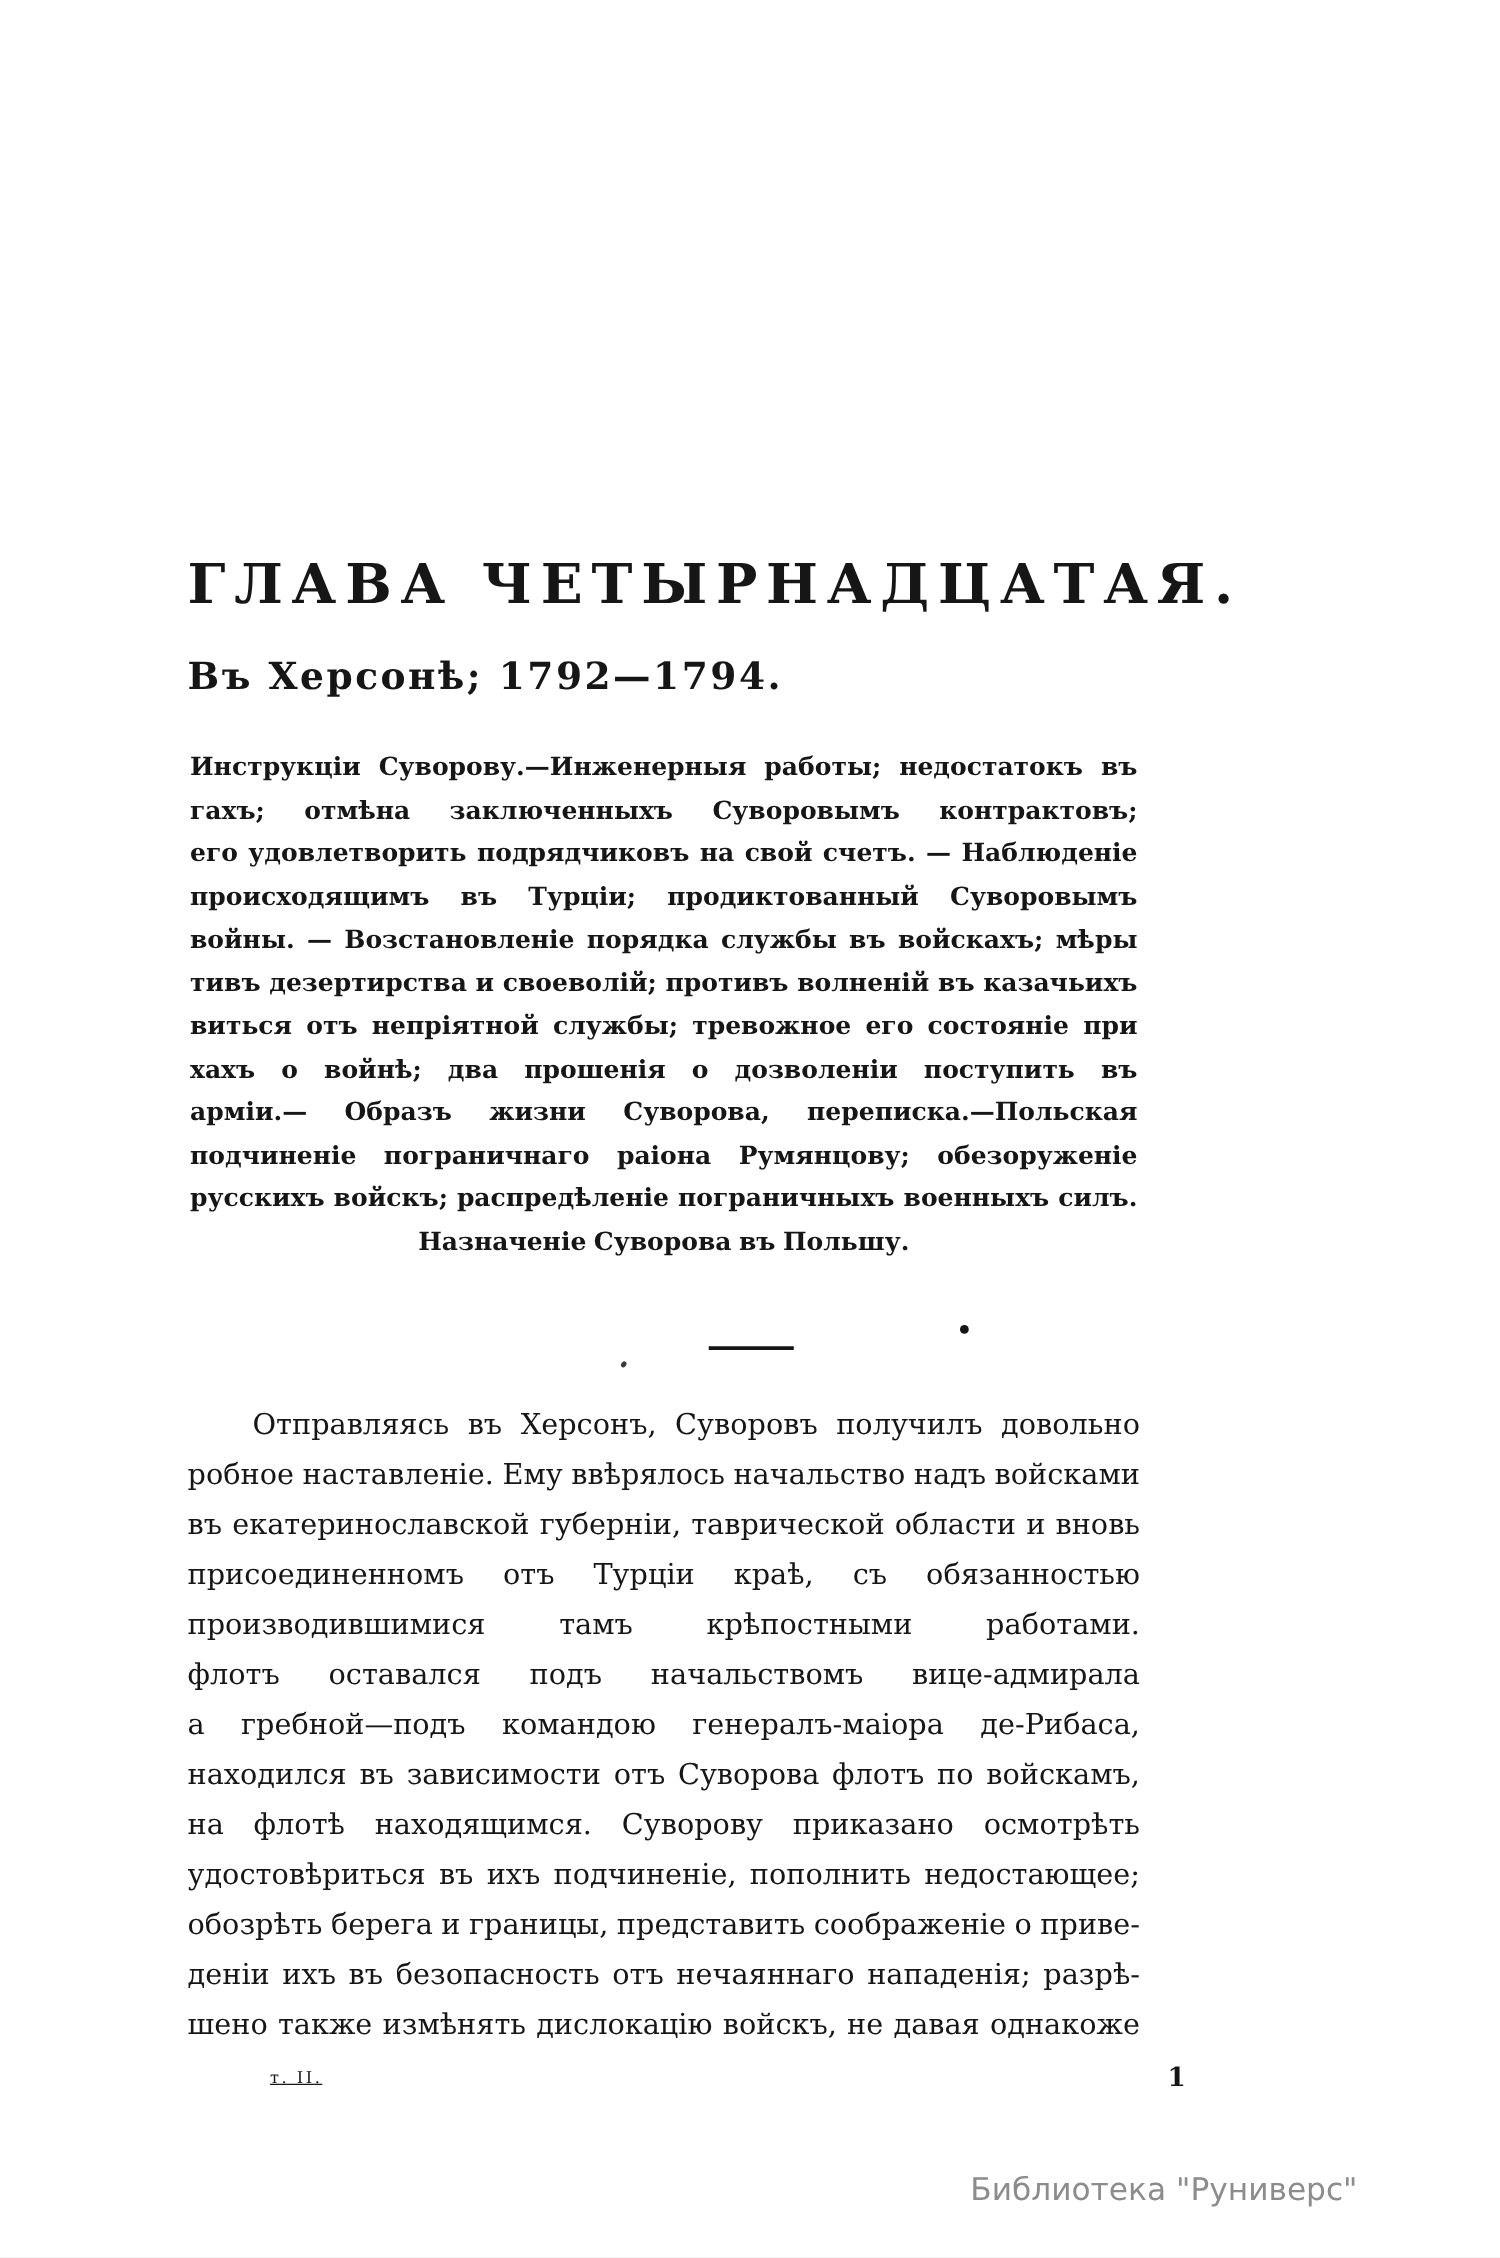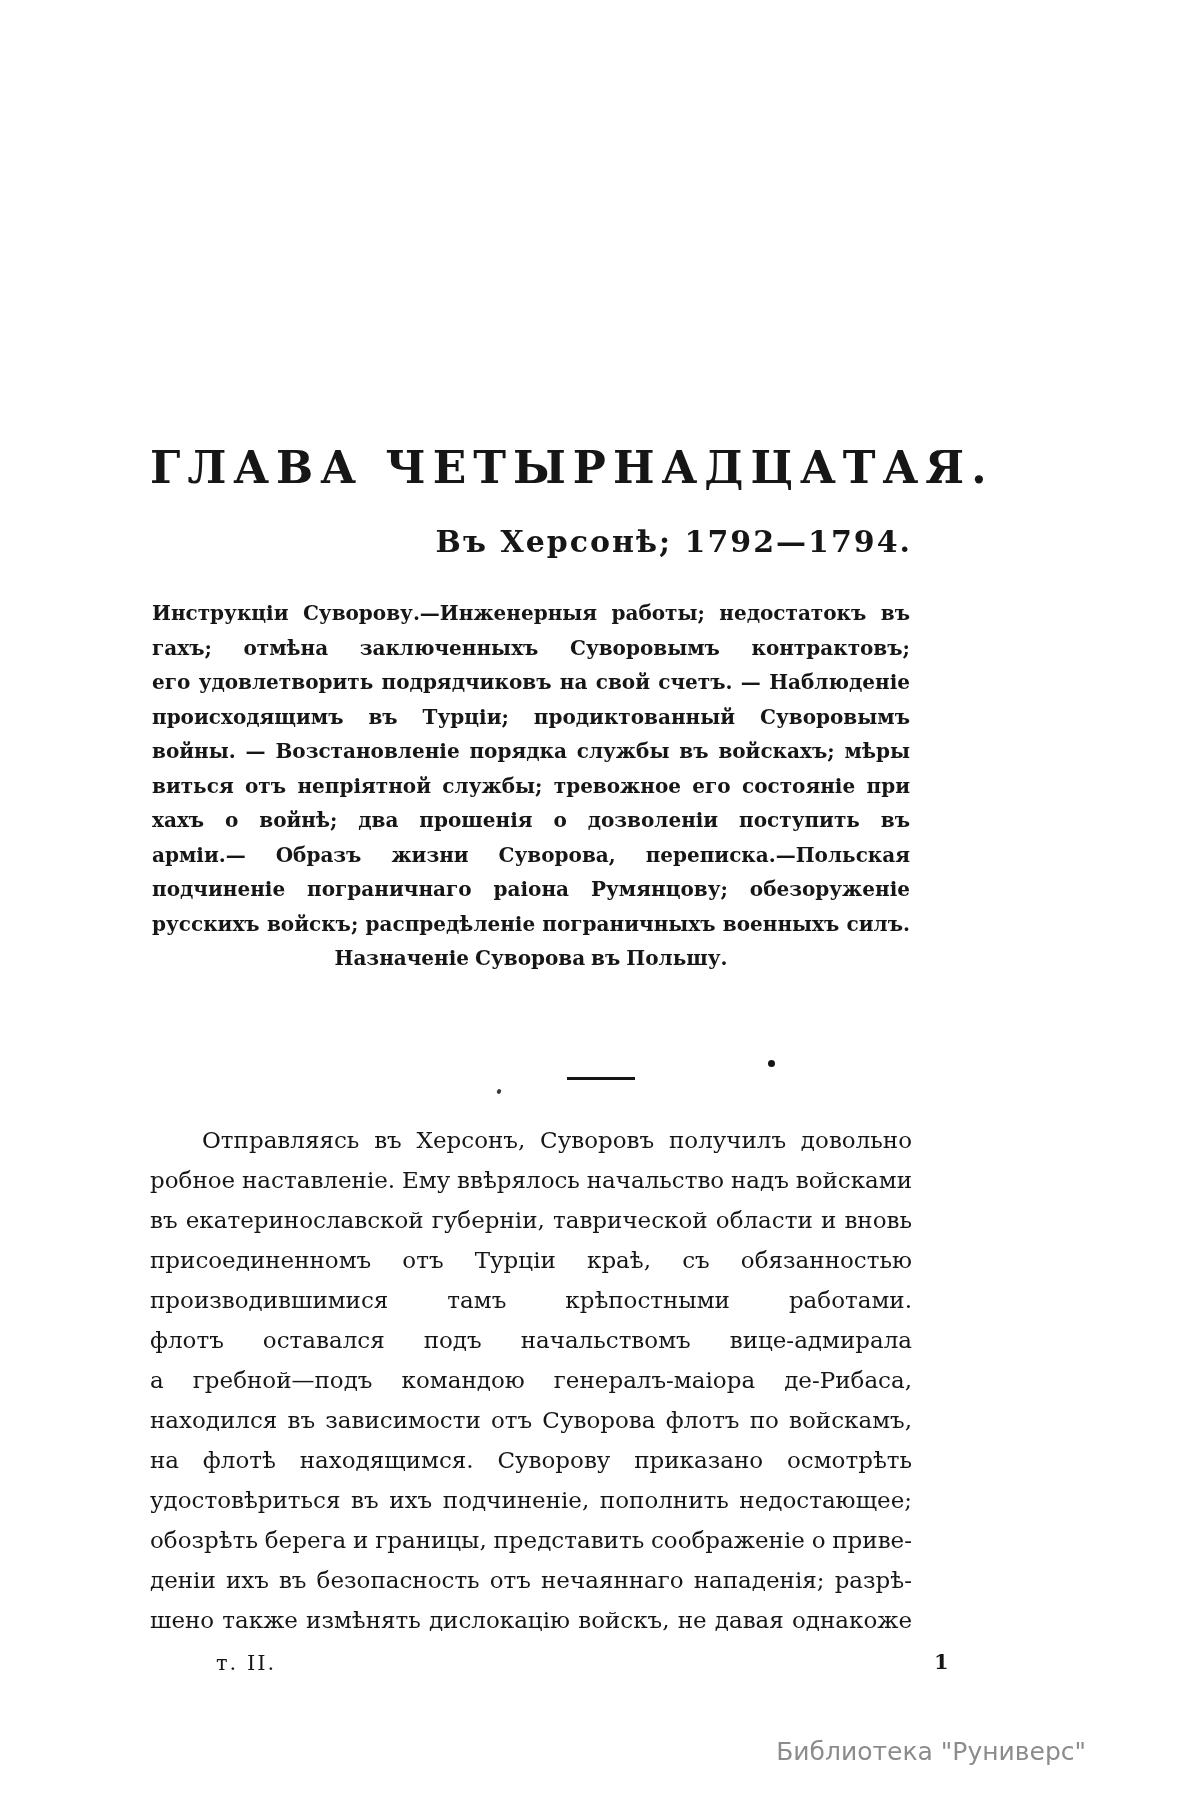--- a/index.html
+++ b/index.html
@@ -28,21 +28,21 @@
     font-weight: bold;
     letter-spacing: 7px;
     white-space: nowrap;
   }
   .chapter-subtitle {
     position: absolute;
     top: 524px;
     left: 150px;
     width: 762px;
     line-height: 36px;
-    text-align: right;
+    text-align: left;
     font-size: 30px;
     font-weight: bold;
     letter-spacing: 2px;
     white-space: nowrap;
   }
   .summary-block {
     position: absolute;
     top: 596px;
     left: 152px;
     width: 758px;
@@ -103,23 +103,24 @@
     text-align: justify;
     text-align-last: justify;
   }
   .body-block .line:first-child {
     text-indent: 52px;
   }
   .footer-volume {
     position: absolute;
     left: 216px;
     top: 1650px;
-    font-size: 21px;
+    font-size: 13px;
     letter-spacing: 2px;
     line-height: 26px;
+    text-decoration: underline;
   }
   .footer-pagenum {
     position: absolute;
     left: 934px;
     top: 1648px;
     font-size: 21px;
     font-weight: bold;
     line-height: 28px;
   }
   .watermark {
@@ -141,20 +142,21 @@
   <div class="chapter-title">ГЛАВА ЧЕТЫРНАДЦАТАЯ.</div>
 
   <div class="chapter-subtitle">Въ Херсонѣ; 1792—1794.</div>
 
   <div class="summary-block">
       <div class="line">Инструкціи Суворову.—Инженерныя работы; недостатокъ въ день-</div>
       <div class="line">гахъ; отмѣна заключенныхъ Суворовымъ контрактовъ; готовность</div>
       <div class="line">его удовлетворить подрядчиковъ на свой счетъ. — Наблюденіе за</div>
       <div class="line">происходящимъ въ Турціи; продиктованный Суворовымъ планъ</div>
       <div class="line">войны. — Возстановленіе порядка службы въ войскахъ; мѣры про-</div>
+      <div class="line">тивъ дезертирства и своеволій; противъ волненій въ казачьихъ</div>
       <div class="line">виться отъ непріятной службы; тревожное его состояніе при слу-</div>
       <div class="line">хахъ о войнѣ; два прошенія о дозволеніи поступить въ иностранныя</div>
       <div class="line">арміи.— Образъ жизни Суворова, переписка.—Польская революція;</div>
       <div class="line">подчиненіе пограничнаго раіона Румянцову; обезоруженіе польско-</div>
       <div class="line">русскихъ войскъ; распредѣленіе пограничныхъ военныхъ силъ. —</div>
       <div class="line">Назначеніе Суворова въ Польшу.</div>
     </div>
 
   <span class="ink-dot"></span>
   <div class="separator-rule"></div>

